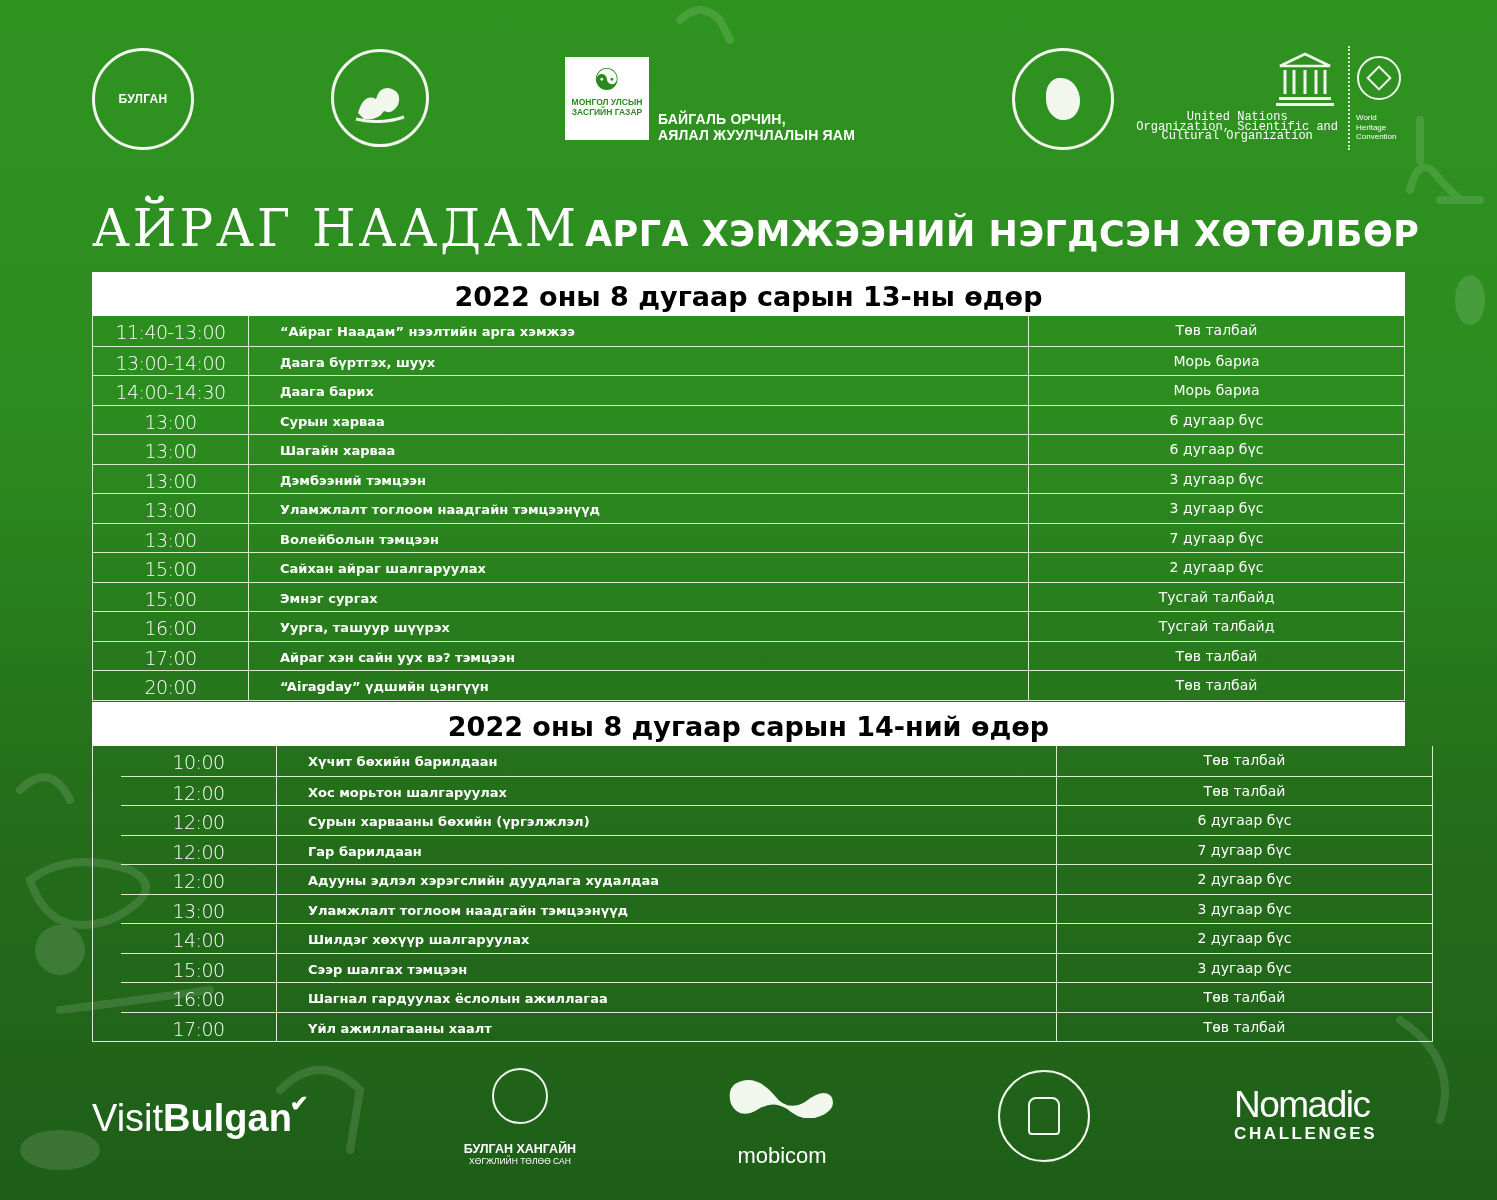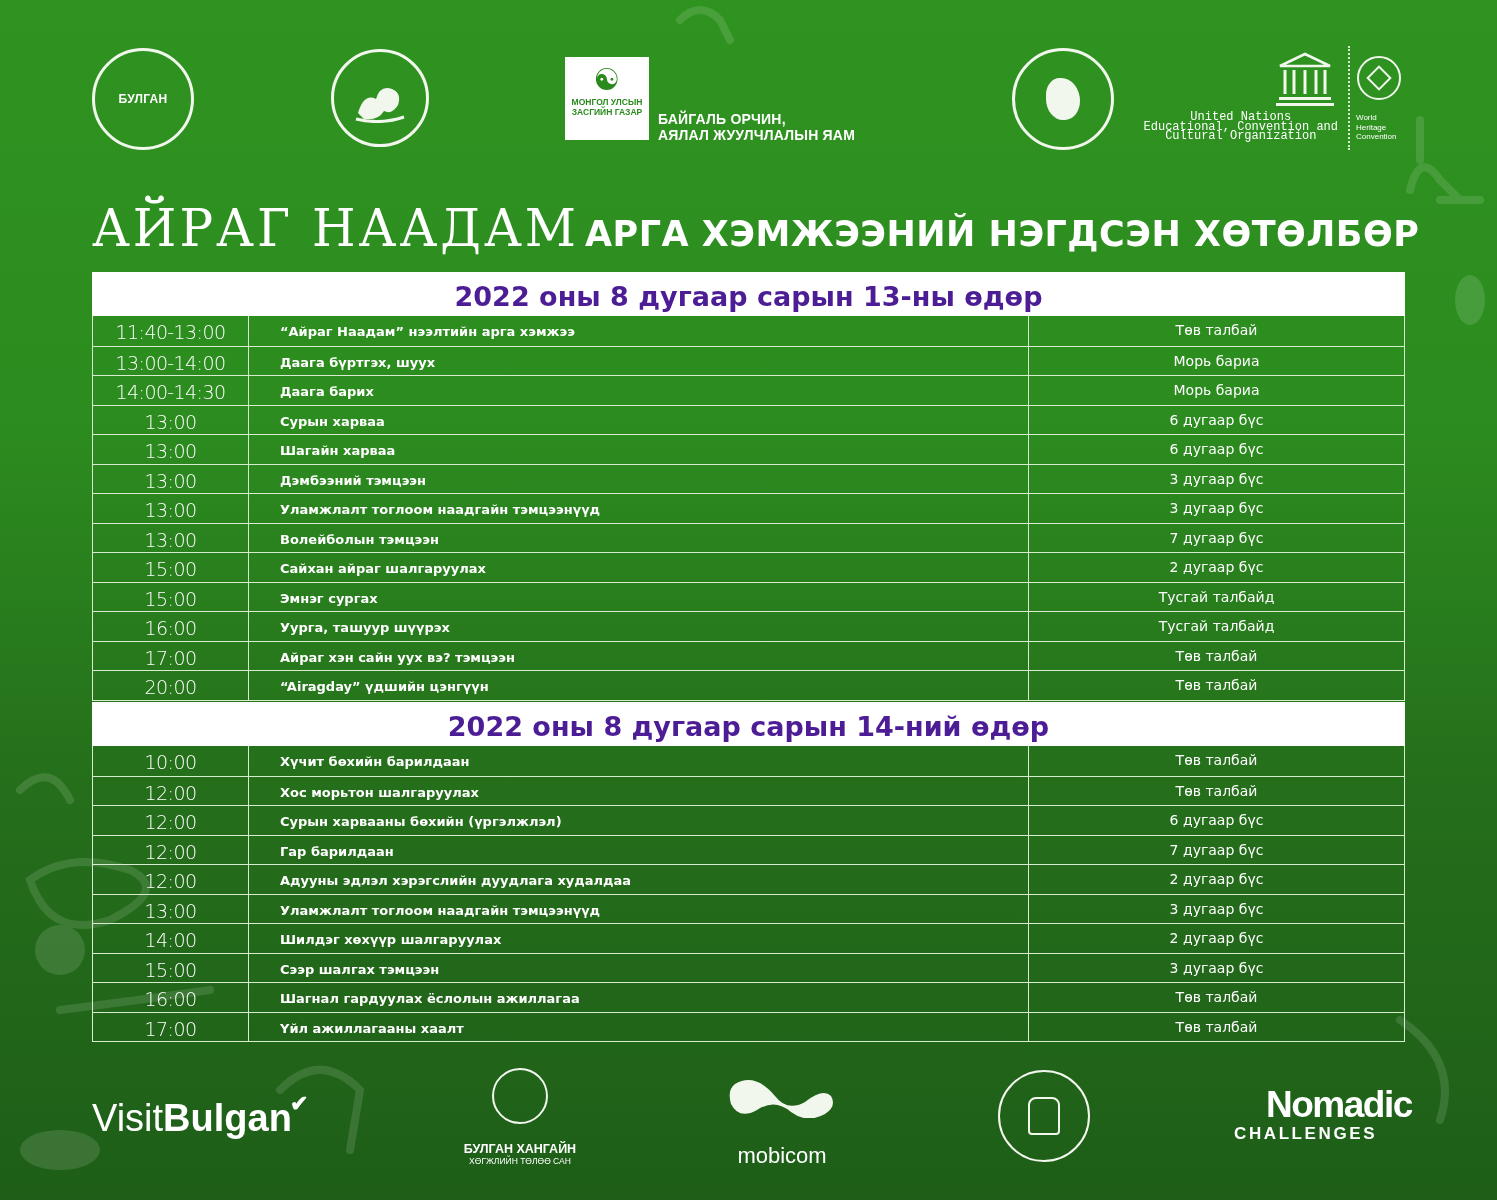--- a/index.html
+++ b/index.html
@@ -24,42 +24,42 @@
   .unesco { position:absolute; left:1240px; top:46px; width:170px; height:110px; }
   .unesco .temple { position:absolute; left:36px; top:4px; width:58px; height:58px; }
   .unesco .sep { position:absolute; left:108px; top:0; height:104px; border-left:2px dotted #d9ead0; }
   .unesco .whc { position:absolute; left:117px; top:10px; width:40px; height:40px; border:2px solid #f2f7ee; border-radius:50%; display:flex; align-items:center; justify-content:center; }
   .unesco .whc .diamond { width:14px; height:14px; border:2px solid #f2f7ee; transform:rotate(45deg); }
   .unesco .org { position:absolute; right:72px; top:67px; text-align:center; font-family:Liberation Mono, monospace; font-size:12px; line-height:9.5px; white-space:nowrap; }
   .unesco .wh { position:absolute; left:116px; top:67px; font-family:"Liberation Sans", sans-serif; font-size:8px; line-height:9.5px; }
   
   .title-main { position:absolute; left:92px; top:198px; font-family:"DejaVu Serif", serif; font-size:50px; letter-spacing:3px; font-weight:normal; transform:scaleY(1.05); line-height:60px; }
   .title-sub { position:absolute; left:585px; top:212px; font-family:"DejaVu Sans", sans-serif; font-weight:bold; font-size:35px; line-height:44px; letter-spacing:0.5px; }
-  .day-head { position:absolute; left:92px; width:1313px; height:44px; background:#fff; color:#4c1d95; text-align:center; font-weight:bold; font-size:27px; line-height:50px; }
+  .day-head { position:absolute; left:92px; width:1313px; height:44px; background:#fff; color:#000000; text-align:center; font-weight:bold; font-size:27px; line-height:50px; }
   .rows { position:absolute; left:92px; width:1311px; border:1px solid #d8ecd0; border-top:none; }
   .row { display:flex; height:29.5px; border-top:1px solid #d8ecd0; box-sizing:border-box; }
   .row:first-child { border-top:none; }
   .c-time { width:155px; border-right:1px solid #d8ecd0; text-align:center; font-family:"DejaVu Sans", sans-serif; font-size:19px; font-weight:200; line-height:32px; letter-spacing:-0.6px; }
   .c-event { width:780px; border-right:1px solid #d8ecd0; padding-left:31px; box-sizing:border-box; font-weight:bold; font-size:13px; line-height:31px; white-space:nowrap; overflow:hidden; }
   .c-venue { flex:1; text-align:center; font-weight:normal; font-size:14px; line-height:28px; }
   
   .visit { position:absolute; left:92px; top:1096px; font-family:"Liberation Sans", sans-serif; font-size:38px; line-height:44px; }
   .visit b { font-weight:bold; }
   .visit .check { position:absolute; left:198px; top:-14px; font-size:22px; font-weight:bold; }
   .fund { position:absolute; left:455px; top:1068px; width:130px; text-align:center; }
   .fund .globe { margin:0 auto; width:52px; height:52px; border:2px solid #f2f7ee; border-radius:50%; }
   .fund .l1 { font-family:"Liberation Sans", sans-serif; font-weight:bold; font-size:12.5px; line-height:14px; margin-top:18px; }
   .fund .l2 { font-family:"Liberation Sans", sans-serif; font-weight:normal; font-size:8.5px; line-height:10px; }
   .mobicom { position:absolute; left:722px; top:1076px; width:120px; text-align:center; }
   .mobicom .mark { width:110px; height:42px; margin:0 auto; }
   .mobicom .name { font-family:"Liberation Sans", sans-serif; font-size:22px; line-height:30px; margin-top:19px; }
   .wander { position:absolute; left:998px; top:1070px; width:88px; height:88px; border:2px solid #f2f7ee; border-radius:50%; display:flex; align-items:center; justify-content:center; }
   .wander .pack { width:28px; height:34px; border:2px solid #f2f7ee; border-radius:8px 8px 4px 4px; }
   .nomadic { position:absolute; left:1234px; top:1086px; text-align:left; }
-  .nomadic .n1 { font-family:"Liberation Sans", sans-serif; font-weight:bold; font-size:37px; line-height:38px; letter-spacing:-1.5px;margin-left:32px; }
+  .nomadic .n1 { font-family:"Liberation Sans", sans-serif; font-weight:normal; font-size:37px; line-height:38px; letter-spacing:-1.5px; }
   .nomadic .n2 { font-family:"Liberation Sans", sans-serif; font-weight:bold; font-size:17px; line-height:20px; letter-spacing:2.6px; }
 </style>
 </head>
 <body>
 
 <svg class="deco" style="left:0;top:0;" width="1497" height="1200">
   <g fill="none" stroke="#ffffff" stroke-width="8" stroke-linecap="round">
     <path d="M1420 160 l0 -40 M1410 190 q10 -40 30 -10 l20 20 M1440 200 l40 0"></path>
     <path d="M680 20 q20 -20 40 0 l10 20"></path>
     <path d="M30 880 q40 -30 100 -10 q40 20 -20 50 q-60 20 -80 -40z"></path>
@@ -108,21 +108,21 @@
     </g>
     <rect x="3" y="47" width="52" height="3" fill="#f2f7ee"></rect>
       <rect x="0" y="53" width="58" height="3" fill="#f2f7ee"></rect>
   </svg>
   <div class="sep"></div>
   <div class="whc">
       <div class="diamond"></div>
     </div>
   <div class="org">
     <div>United Nations</div>
-    <div>Educational, Convention and</div>
+    <div>Organization, Scientific and</div>
     <div>Cultural Organization</div>
   </div>
   <div class="wh">
     <div>World</div>
     <div>Heritage</div>
     <div>Convention</div>
   </div>
 </div>
 
 <div class="title-main">АЙРАГ НААДАМ</div>
@@ -191,21 +191,21 @@
       <div class="c-venue">Төв талбай</div>
     </div>
     <div class="row">
       <div class="c-time">20:00</div>
       <div class="c-event">“Airagday” үдшийн цэнгүүн</div>
       <div class="c-venue">Төв талбай</div>
     </div>
   </div>
 
 <div class="day-head" style="top:702px;">2022 оны 8 дугаар сарын 14-ний өдөр</div>
-<div class="rows" id="rows-1" style="top:746px;">
+<div class="rows" id="rows-1" style="top:746px;padding-left:28px;">
     <div class="row">
       <div class="c-time">10:00</div>
       <div class="c-event">Хүчит бөхийн барилдаан</div>
       <div class="c-venue">Төв талбай</div>
     </div>
     <div class="row">
       <div class="c-time">12:00</div>
       <div class="c-event">Хос морьтон шалгаруулах</div>
       <div class="c-venue">Төв талбай</div>
     </div>

